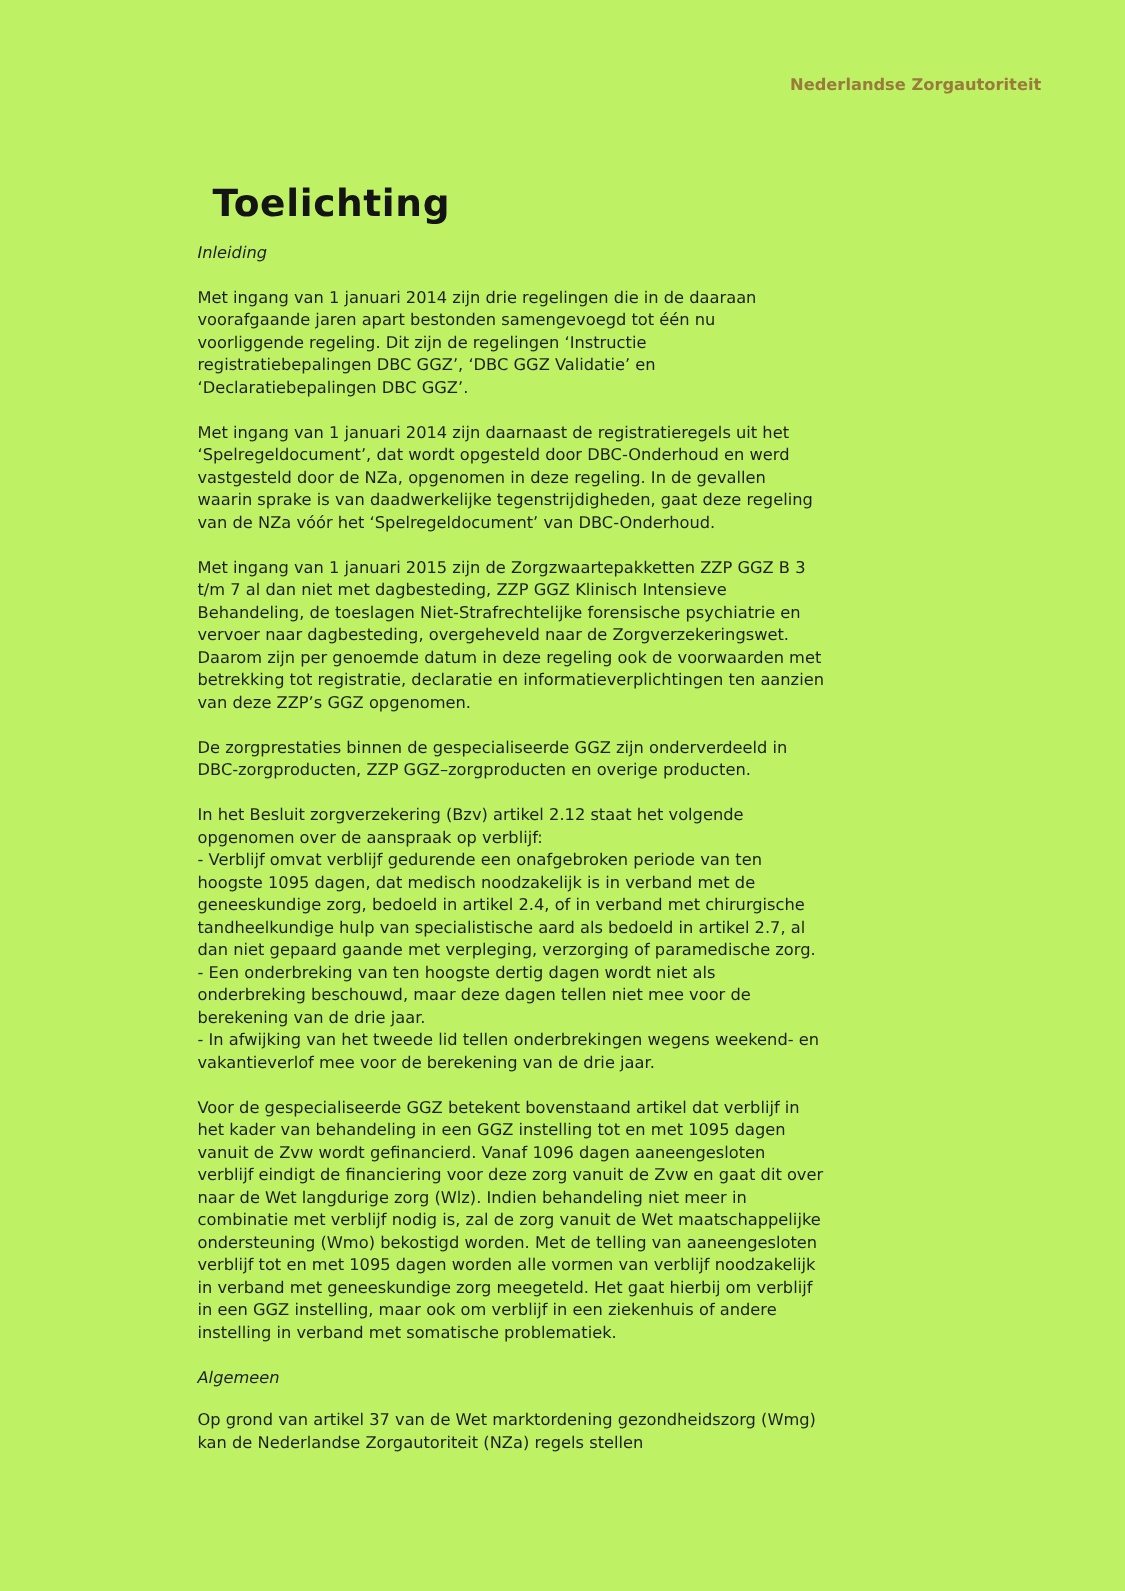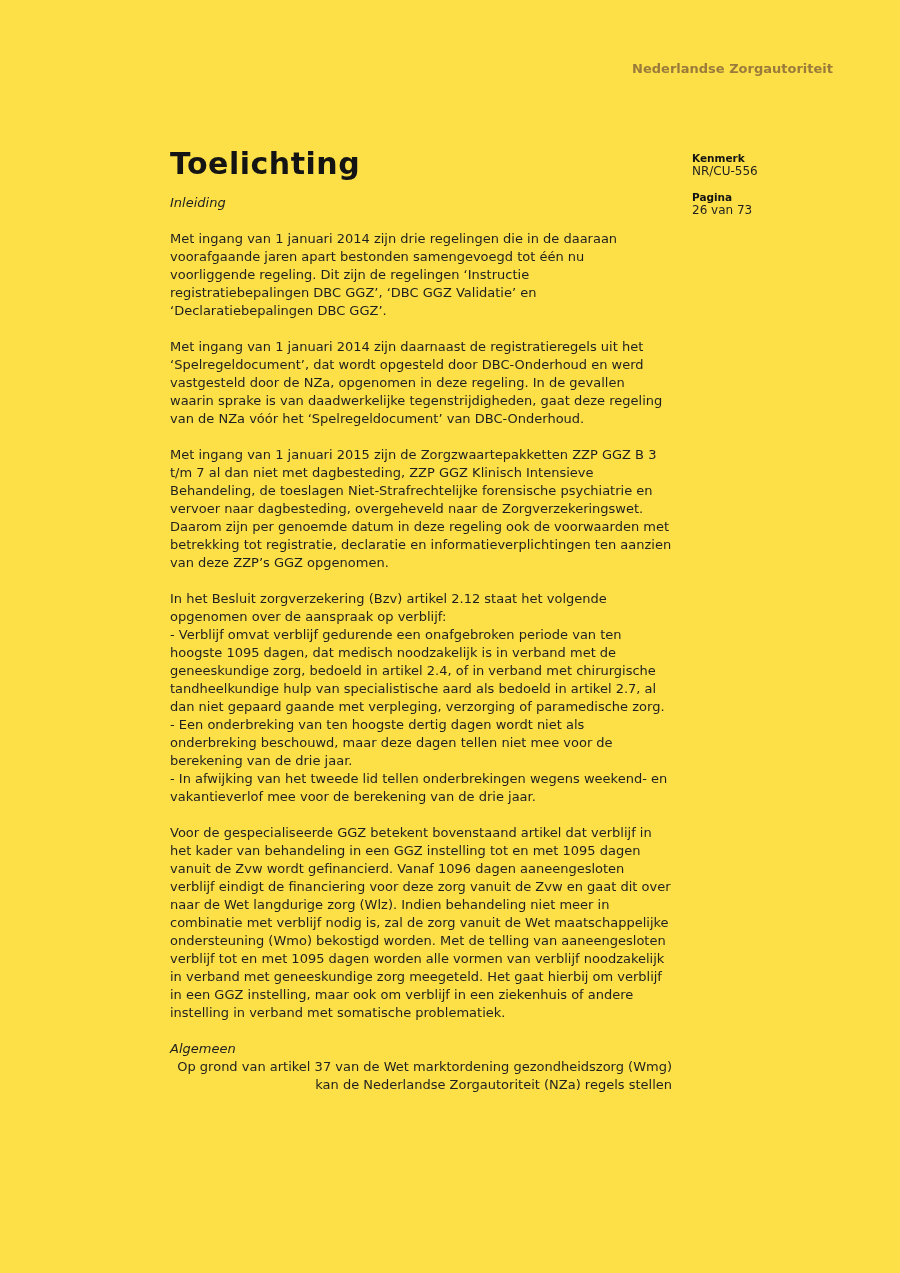--- a/index.html
+++ b/index.html
@@ -1,20 +1,20 @@
 <!DOCTYPE html>
 <html><head>
 <meta charset="utf-8">
 <style>
   html, body { margin: 0; padding: 0; background: #ffffff; }
   .page {
     position: relative;
     width: 900px;
     height: 1273px;
-    background: #fde047;
+    background: #bef264;
     font-family: "DejaVu Sans", sans-serif;
     color: #1f1f1f;
     overflow: hidden;
   }
   .brand {
     position: absolute;
     top: 61px;
     right: 67px;
     font-size: 13px;
     font-weight: bold;
@@ -42,64 +42,59 @@
     line-height: 12px;
   }
   .meta-value {
     font-size: 12px;
     color: #1f1f1f;
     line-height: 14px;
     margin-bottom: 13px;
   }
   .content {
     position: absolute;
-    left: 170px;
+    left: 158px;
     top: 194px;
     width: 502px;
     font-size: 13px;
     line-height: 18px;
   }
   .section-heading {
     font-style: italic;
     margin: 0 0 18px 0;
   }
   .section-heading.tight {
-    margin-bottom: 0;
+    margin-bottom: 16px;
   }
   .para {
     margin: 0 0 18px 0;
     white-space: pre-wrap;
   }
-  .para.last { margin-bottom: 0; text-align: right; }
+  .para.last { margin-bottom: 0; }
 </style>
 </head>
 <body>
 
 <div class="page">
 
   <div class="brand">Nederlandse Zorgautoriteit</div>
 
   <h1 class="doc-title">Toelichting</h1>
 
-  <div class="meta">
-    <div class="meta-label">Kenmerk</div>
-    <div class="meta-value">NR/CU-556</div>
-    <div class="meta-label">Pagina</div>
-    <div class="meta-value">26 van 73</div>
-  </div>
 
   <div class="content">
     <div class="section-heading">Inleiding</div>
 
     <p class="para">Met ingang van 1 januari 2014 zijn drie regelingen die in de daaraan voorafgaande jaren apart bestonden samengevoegd tot één nu voorliggende regeling. Dit zijn de regelingen ‘Instructie registratiebepalingen DBC GGZ’, ‘DBC GGZ Validatie’ en ‘Declaratiebepalingen DBC GGZ’.</p>
 
     <p class="para">Met ingang van 1 januari 2014 zijn daarnaast de registratieregels uit het ‘Spelregeldocument’, dat wordt opgesteld door DBC-Onderhoud en werd vastgesteld door de NZa, opgenomen in deze regeling. In de gevallen waarin sprake is van daadwerkelijke tegenstrijdigheden, gaat deze regeling van de NZa vóór het ‘Spelregeldocument’ van DBC-Onderhoud.</p>
 
     <p class="para">Met ingang van 1 januari 2015 zijn de Zorgzwaartepakketten ZZP GGZ B 3 t/m 7 al dan niet met dagbesteding, ZZP GGZ Klinisch Intensieve Behandeling, de toeslagen Niet-Strafrechtelijke forensische psychiatrie en vervoer naar dagbesteding, overgeheveld naar de Zorgverzekeringswet. Daarom zijn per genoemde datum in deze regeling ook de voorwaarden met betrekking tot registratie, declaratie en informatieverplichtingen ten aanzien van deze ZZP’s GGZ opgenomen.</p>
 
+    <p class="para">De zorgprestaties binnen de gespecialiseerde GGZ zijn onderverdeeld in DBC-zorgproducten, ZZP GGZ–zorgproducten en overige producten.</p>
 
     <p class="para">In het Besluit zorgverzekering (Bzv) artikel 2.12 staat het volgende opgenomen over de aanspraak op verblijf:
 - Verblijf omvat verblijf gedurende een onafgebroken periode van ten hoogste 1095 dagen, dat medisch noodzakelijk is in verband met de geneeskundige zorg, bedoeld in artikel 2.4, of in verband met chirurgische tandheelkundige hulp van specialistische aard als bedoeld in artikel 2.7, al dan niet gepaard gaande met verpleging, verzorging of paramedische zorg.
 - Een onderbreking van ten hoogste dertig dagen wordt niet als onderbreking beschouwd, maar deze dagen tellen niet mee voor de berekening van de drie jaar.
 - In afwijking van het tweede lid tellen onderbrekingen wegens weekend- en vakantieverlof mee voor de berekening van de drie jaar.</p>
 
     <p class="para">Voor de gespecialiseerde GGZ betekent bovenstaand artikel dat verblijf in het kader van behandeling in een GGZ instelling tot en met 1095 dagen vanuit de Zvw wordt gefinancierd. Vanaf 1096 dagen aaneengesloten verblijf eindigt de financiering voor deze zorg vanuit de Zvw en gaat dit over naar de Wet langdurige zorg (Wlz). Indien behandeling niet meer in combinatie met verblijf nodig is, zal de zorg vanuit de Wet maatschappelijke ondersteuning (Wmo) bekostigd worden. Met de telling van aaneengesloten verblijf tot en met 1095 dagen worden alle vormen van verblijf noodzakelijk in verband met geneeskundige zorg meegeteld. Het gaat hierbij om verblijf in een GGZ instelling, maar ook om verblijf in een ziekenhuis of andere instelling in verband met somatische problematiek.</p>
 
     <div class="section-heading tight">Algemeen</div>
 

